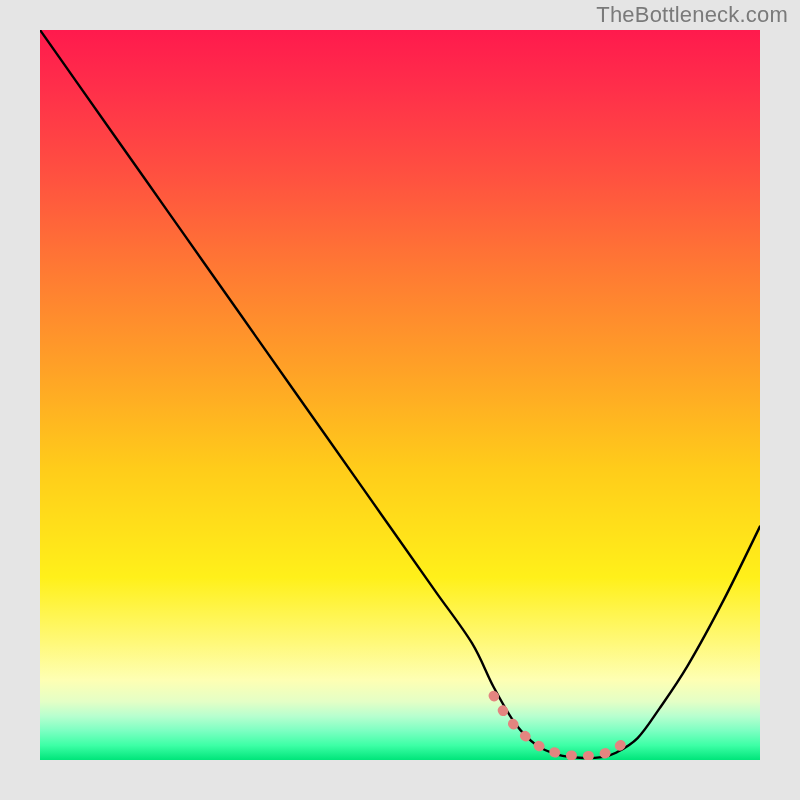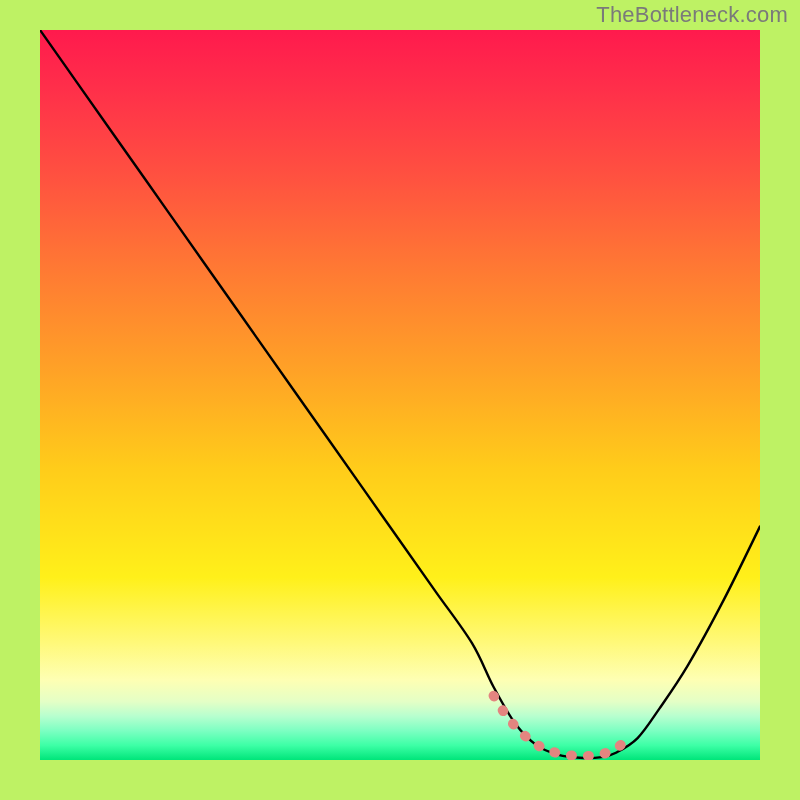--- a/index.html
+++ b/index.html
@@ -8,21 +8,21 @@
     width: 800px;
     height: 800px;
     background: #000;
     font-family: Arial, Helvetica, sans-serif;
     overflow: hidden;
   }
   .frame {
     position: relative;
     width: 800px;
     height: 800px;
-    background: #bef264;
+    background: #e5e5e5;
   }
   .attribution {
     position: absolute;
     top: 2px;
     right: 12px;
     color: #7a7a7a;
     font-size: 22px;
     font-weight: 400;
     letter-spacing: 0.2px;
   }

